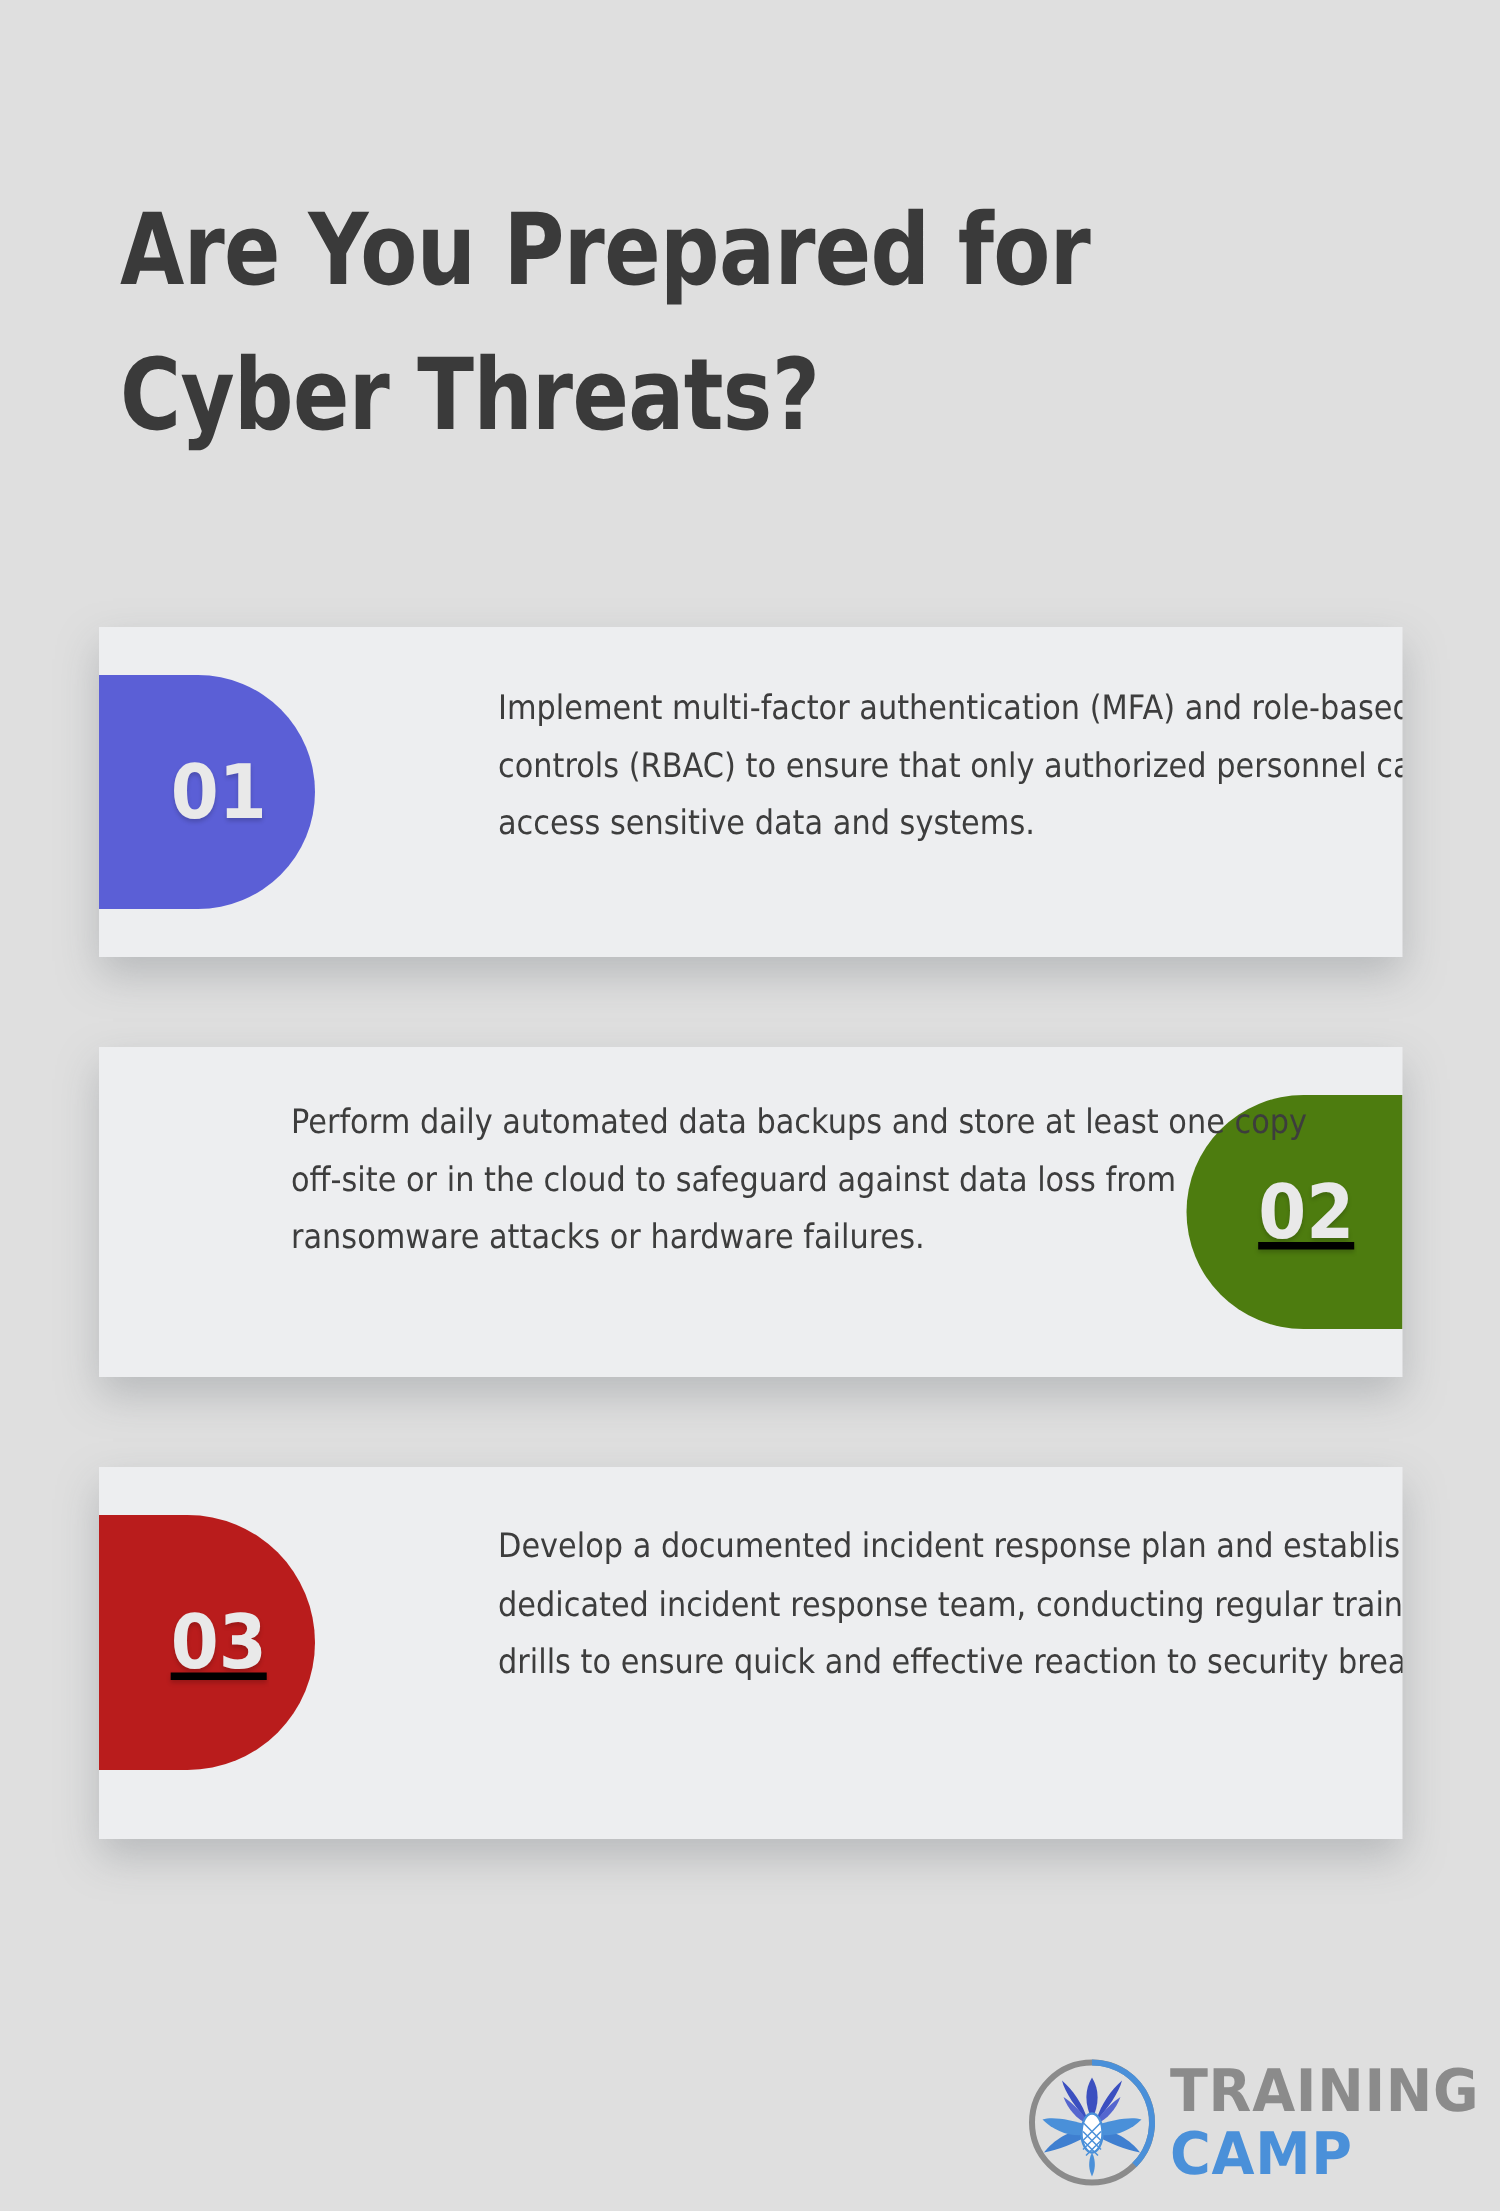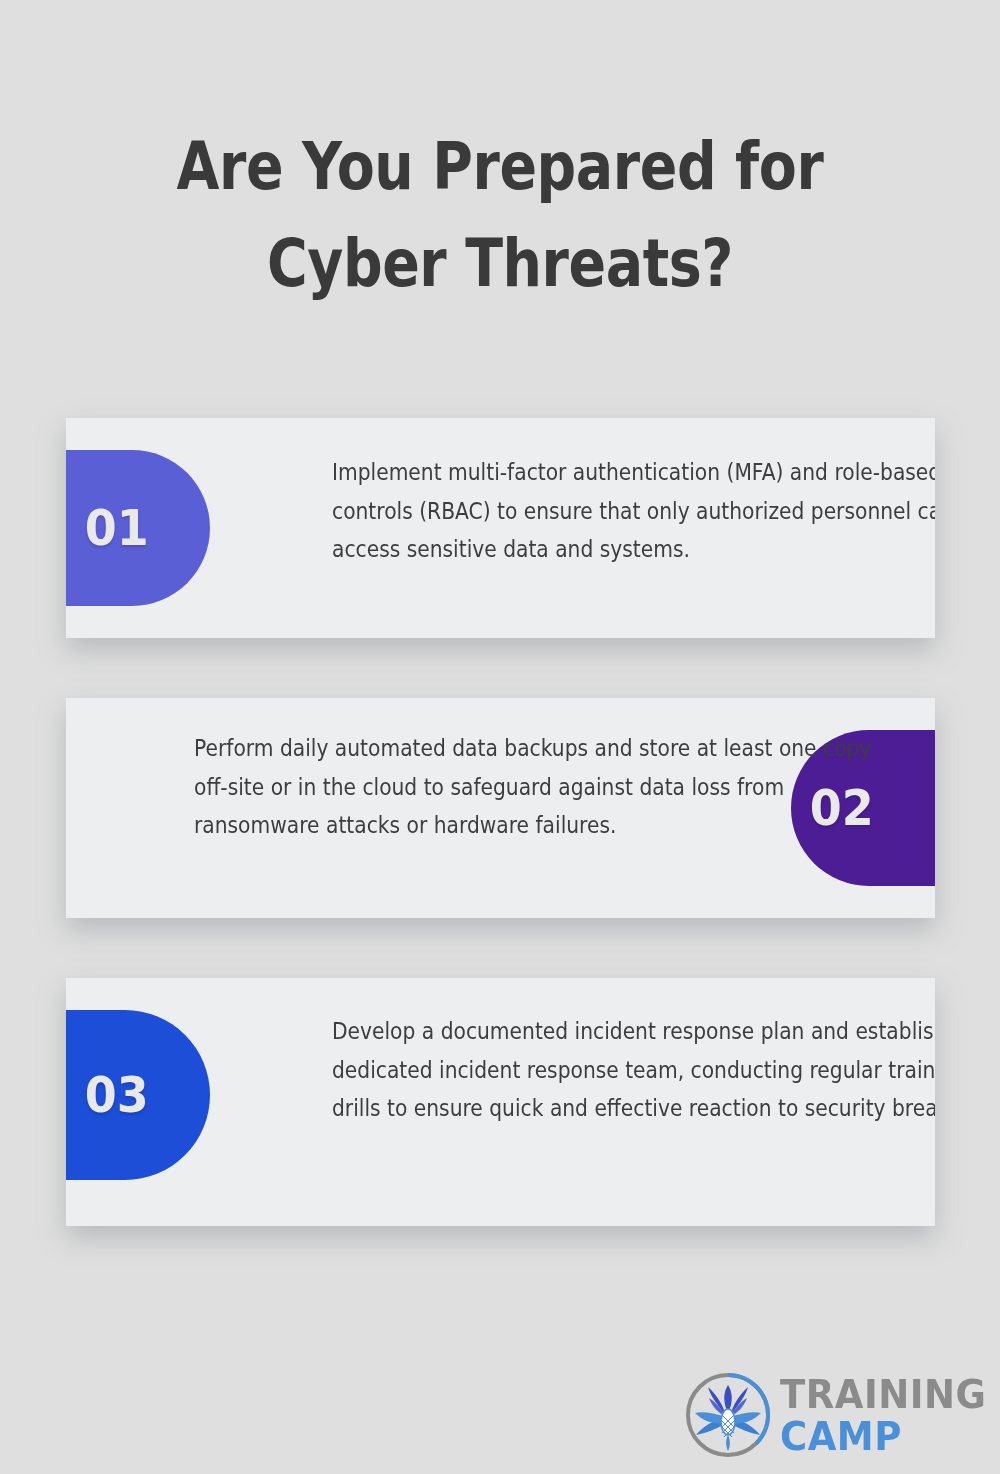--- a/index.html
+++ b/index.html
@@ -13,21 +13,20 @@
     position:relative;
     width:1000px; height:1474px;
     background:#dfdfdf;
   }
 
   
   .title-block {
     position:absolute;
     left:0; top:118px;
     width:1000px;
-    text-align:center;
   }
   .title-line {
     display:block;
     font-family:"DejaVu Sans", sans-serif;
     font-weight:700;
     font-size:66px;
     line-height:97px;
     letter-spacing:-0.5px;
     color:#3a3a3a;
     transform:scaleX(0.84);
@@ -47,20 +46,21 @@
   #card-1 { top:418px;  height:220px; }
   #card-2 { top:698px;  height:220px; }
   #card-3 { top:978px;  height:248px; }
 
   .badge {
     position:absolute;
     top:32px;
     width:144px;
     display:flex;
     align-items:center;
+    justify-content:center;
     padding-left:16px;
   }
   #card-1 .badge, #card-2 .badge { height:156px; }
   #card-3 .badge { height:170px; }
 
   .badge.left {
     left:0;
     border-radius:0 78px 78px 0;
   }
   #card-3 .badge.left { border-radius:0 85px 85px 0; }
@@ -135,28 +135,28 @@
   </div>
 
   <div class="card" id="card-1" style="background: rgb(237, 238, 240);">
     <div class="badge left" id="badge-1" style="background: rgb(91, 95, 214);">
       <span class="badge-num">01</span>
     </div>
     <p class="card-text">Implement multi-factor authentication (MFA) and role-based access controls (RBAC) to ensure that only authorized personnel can access sensitive data and systems.</p>
   </div>
 
   <div class="card" id="card-2" style="background: rgb(237, 238, 240);">
-    <div class="badge right" id="badge-2" style="background: #4c1d95;">
+    <div class="badge right" id="badge-2" style="background: #4d7c0f; text-decoration: underline;">
       <span class="badge-num">02</span>
     </div>
     <p class="card-text">Perform daily automated data backups and store at least one copy off-site or in the cloud to safeguard against data loss from ransomware attacks or hardware failures.</p>
   </div>
 
   <div class="card" id="card-3" style="background: rgb(237, 238, 240);">
-    <div class="badge left" id="badge-3" style="background: #1d4ed8;">
+    <div class="badge left" id="badge-3" style="background: #b91c1c; text-decoration: underline;">
       <span class="badge-num">03</span>
     </div>
     <p class="card-text">Develop a documented incident response plan and establish a dedicated incident response team, conducting regular training and drills to ensure quick and effective reaction to security breaches.</p>
   </div>
 
   <div class="logo">
     <div class="logo-mark">
       <svg viewBox="0 0 88 88" width="88" height="88" aria-hidden="true">
 
         <circle cx="44" cy="44" r="40" fill="none" stroke="#8b8b8b" stroke-width="4"></circle>

